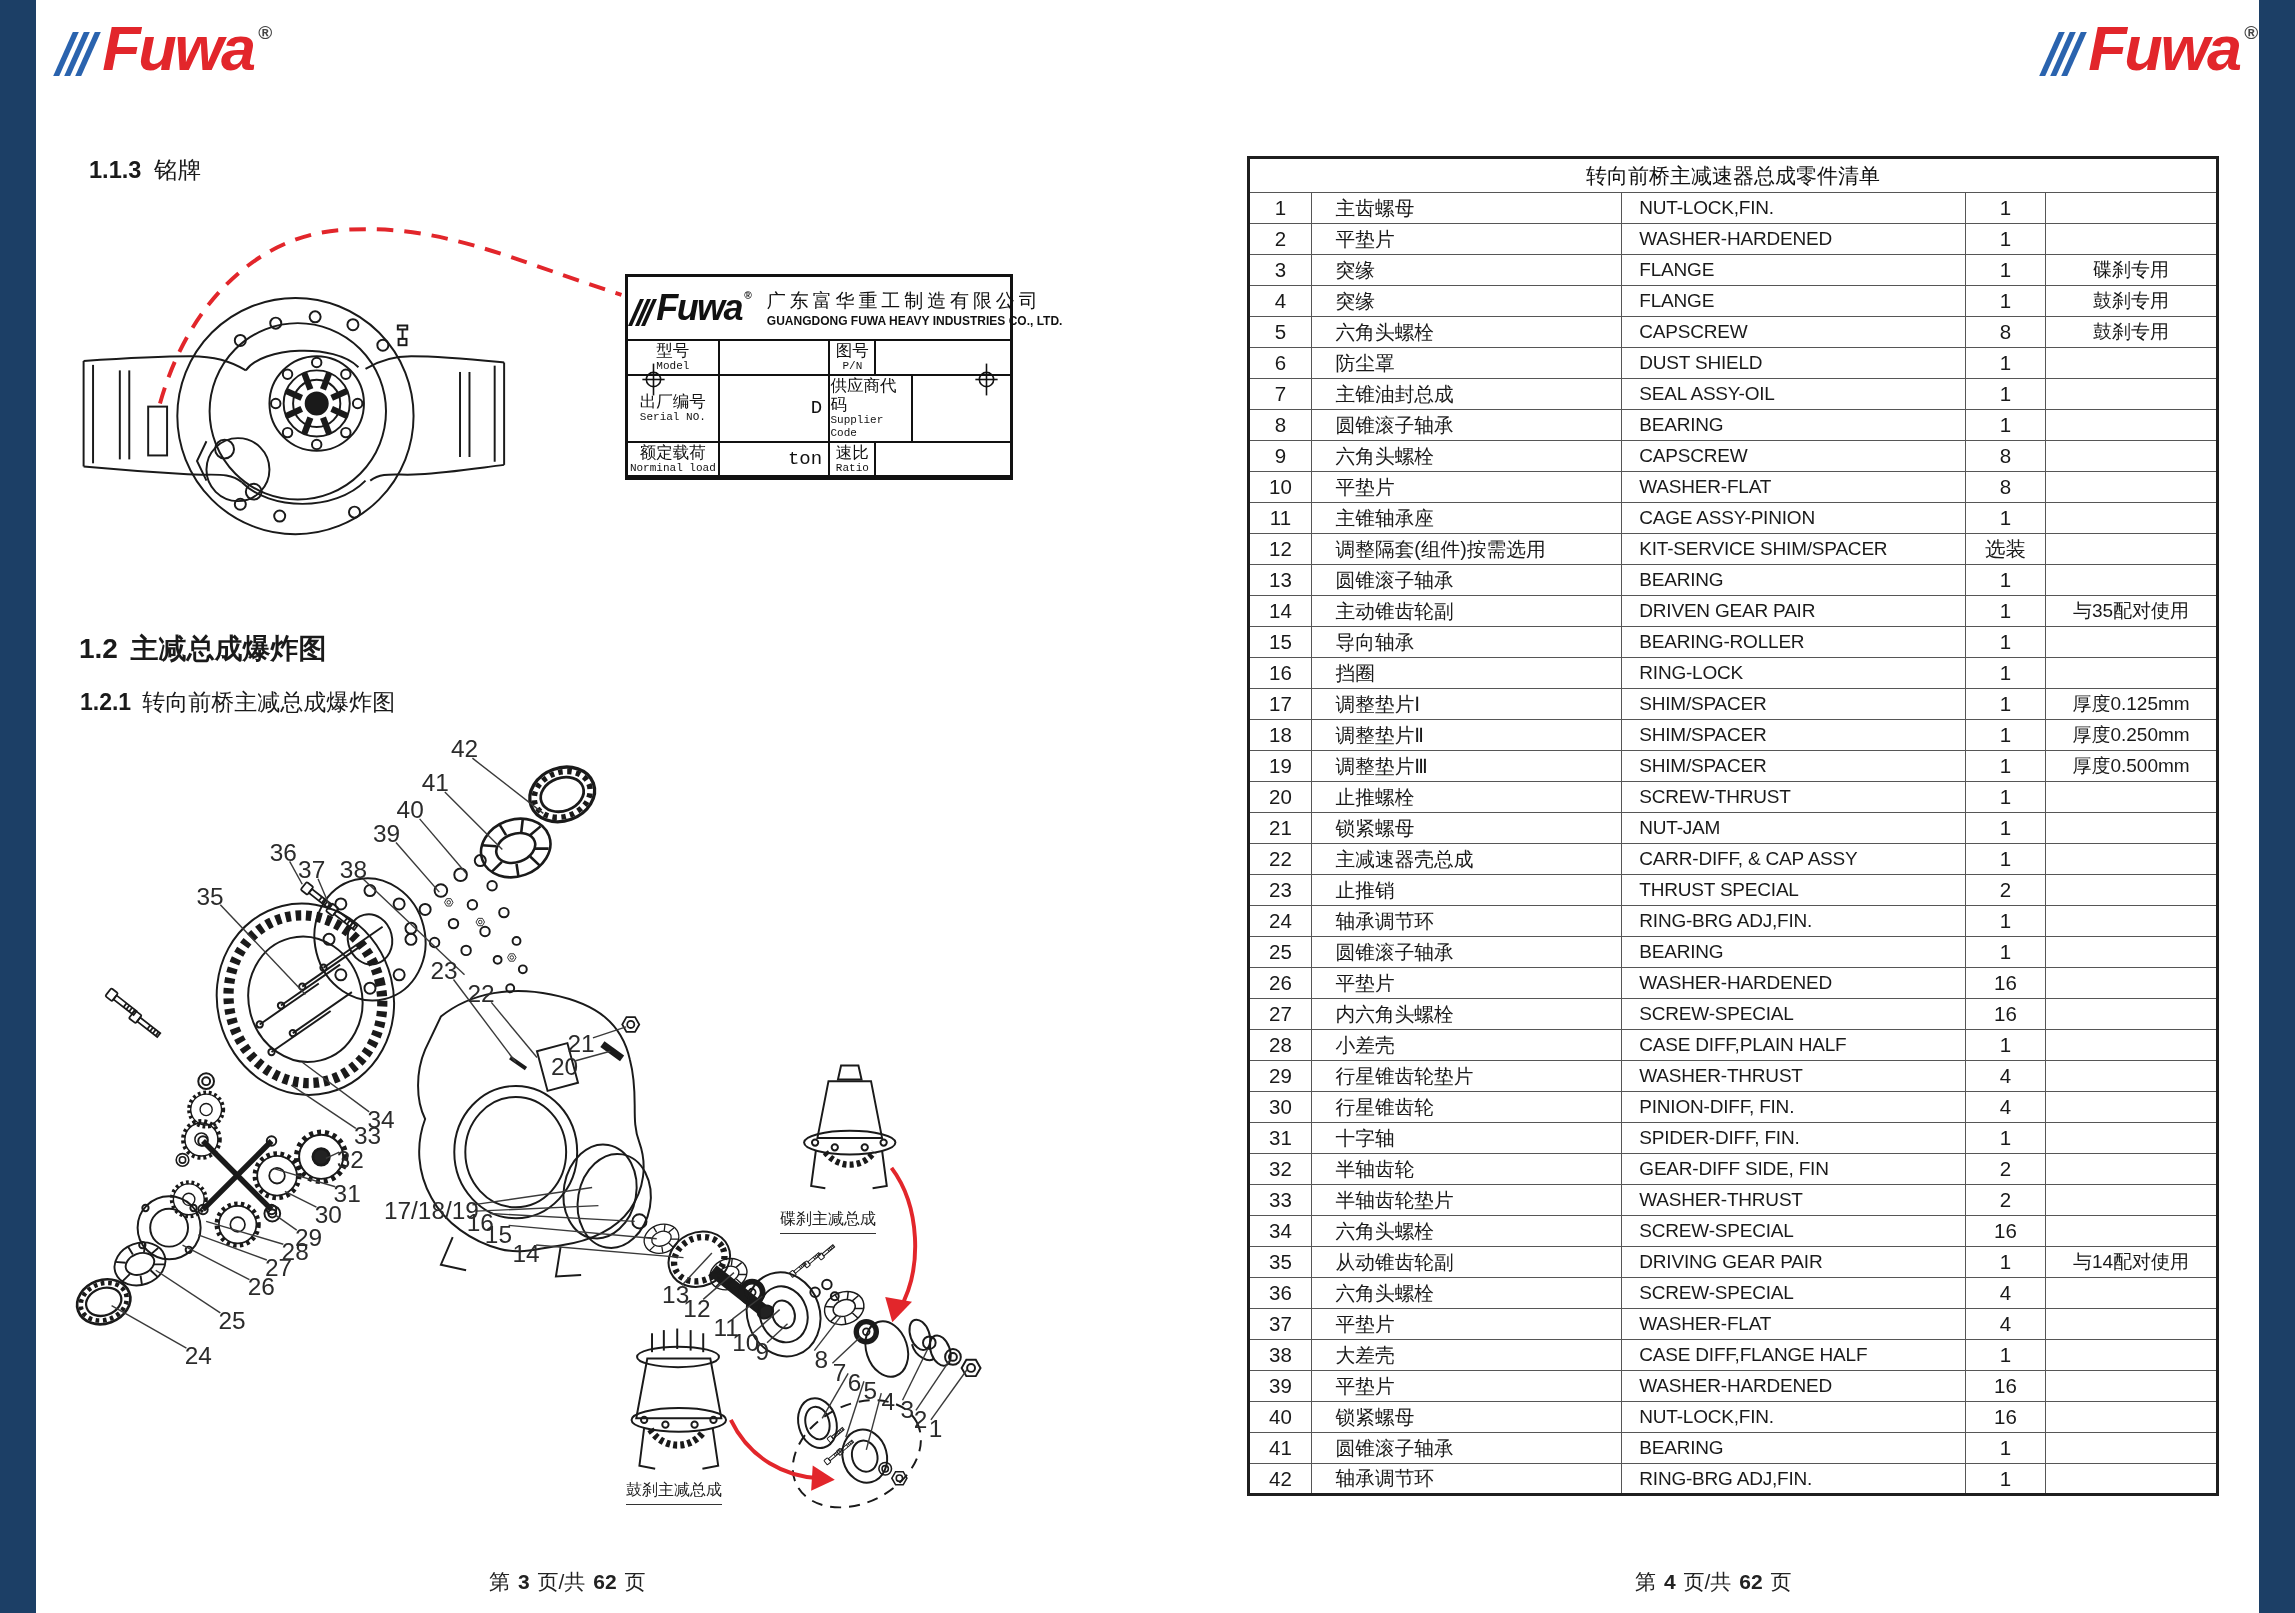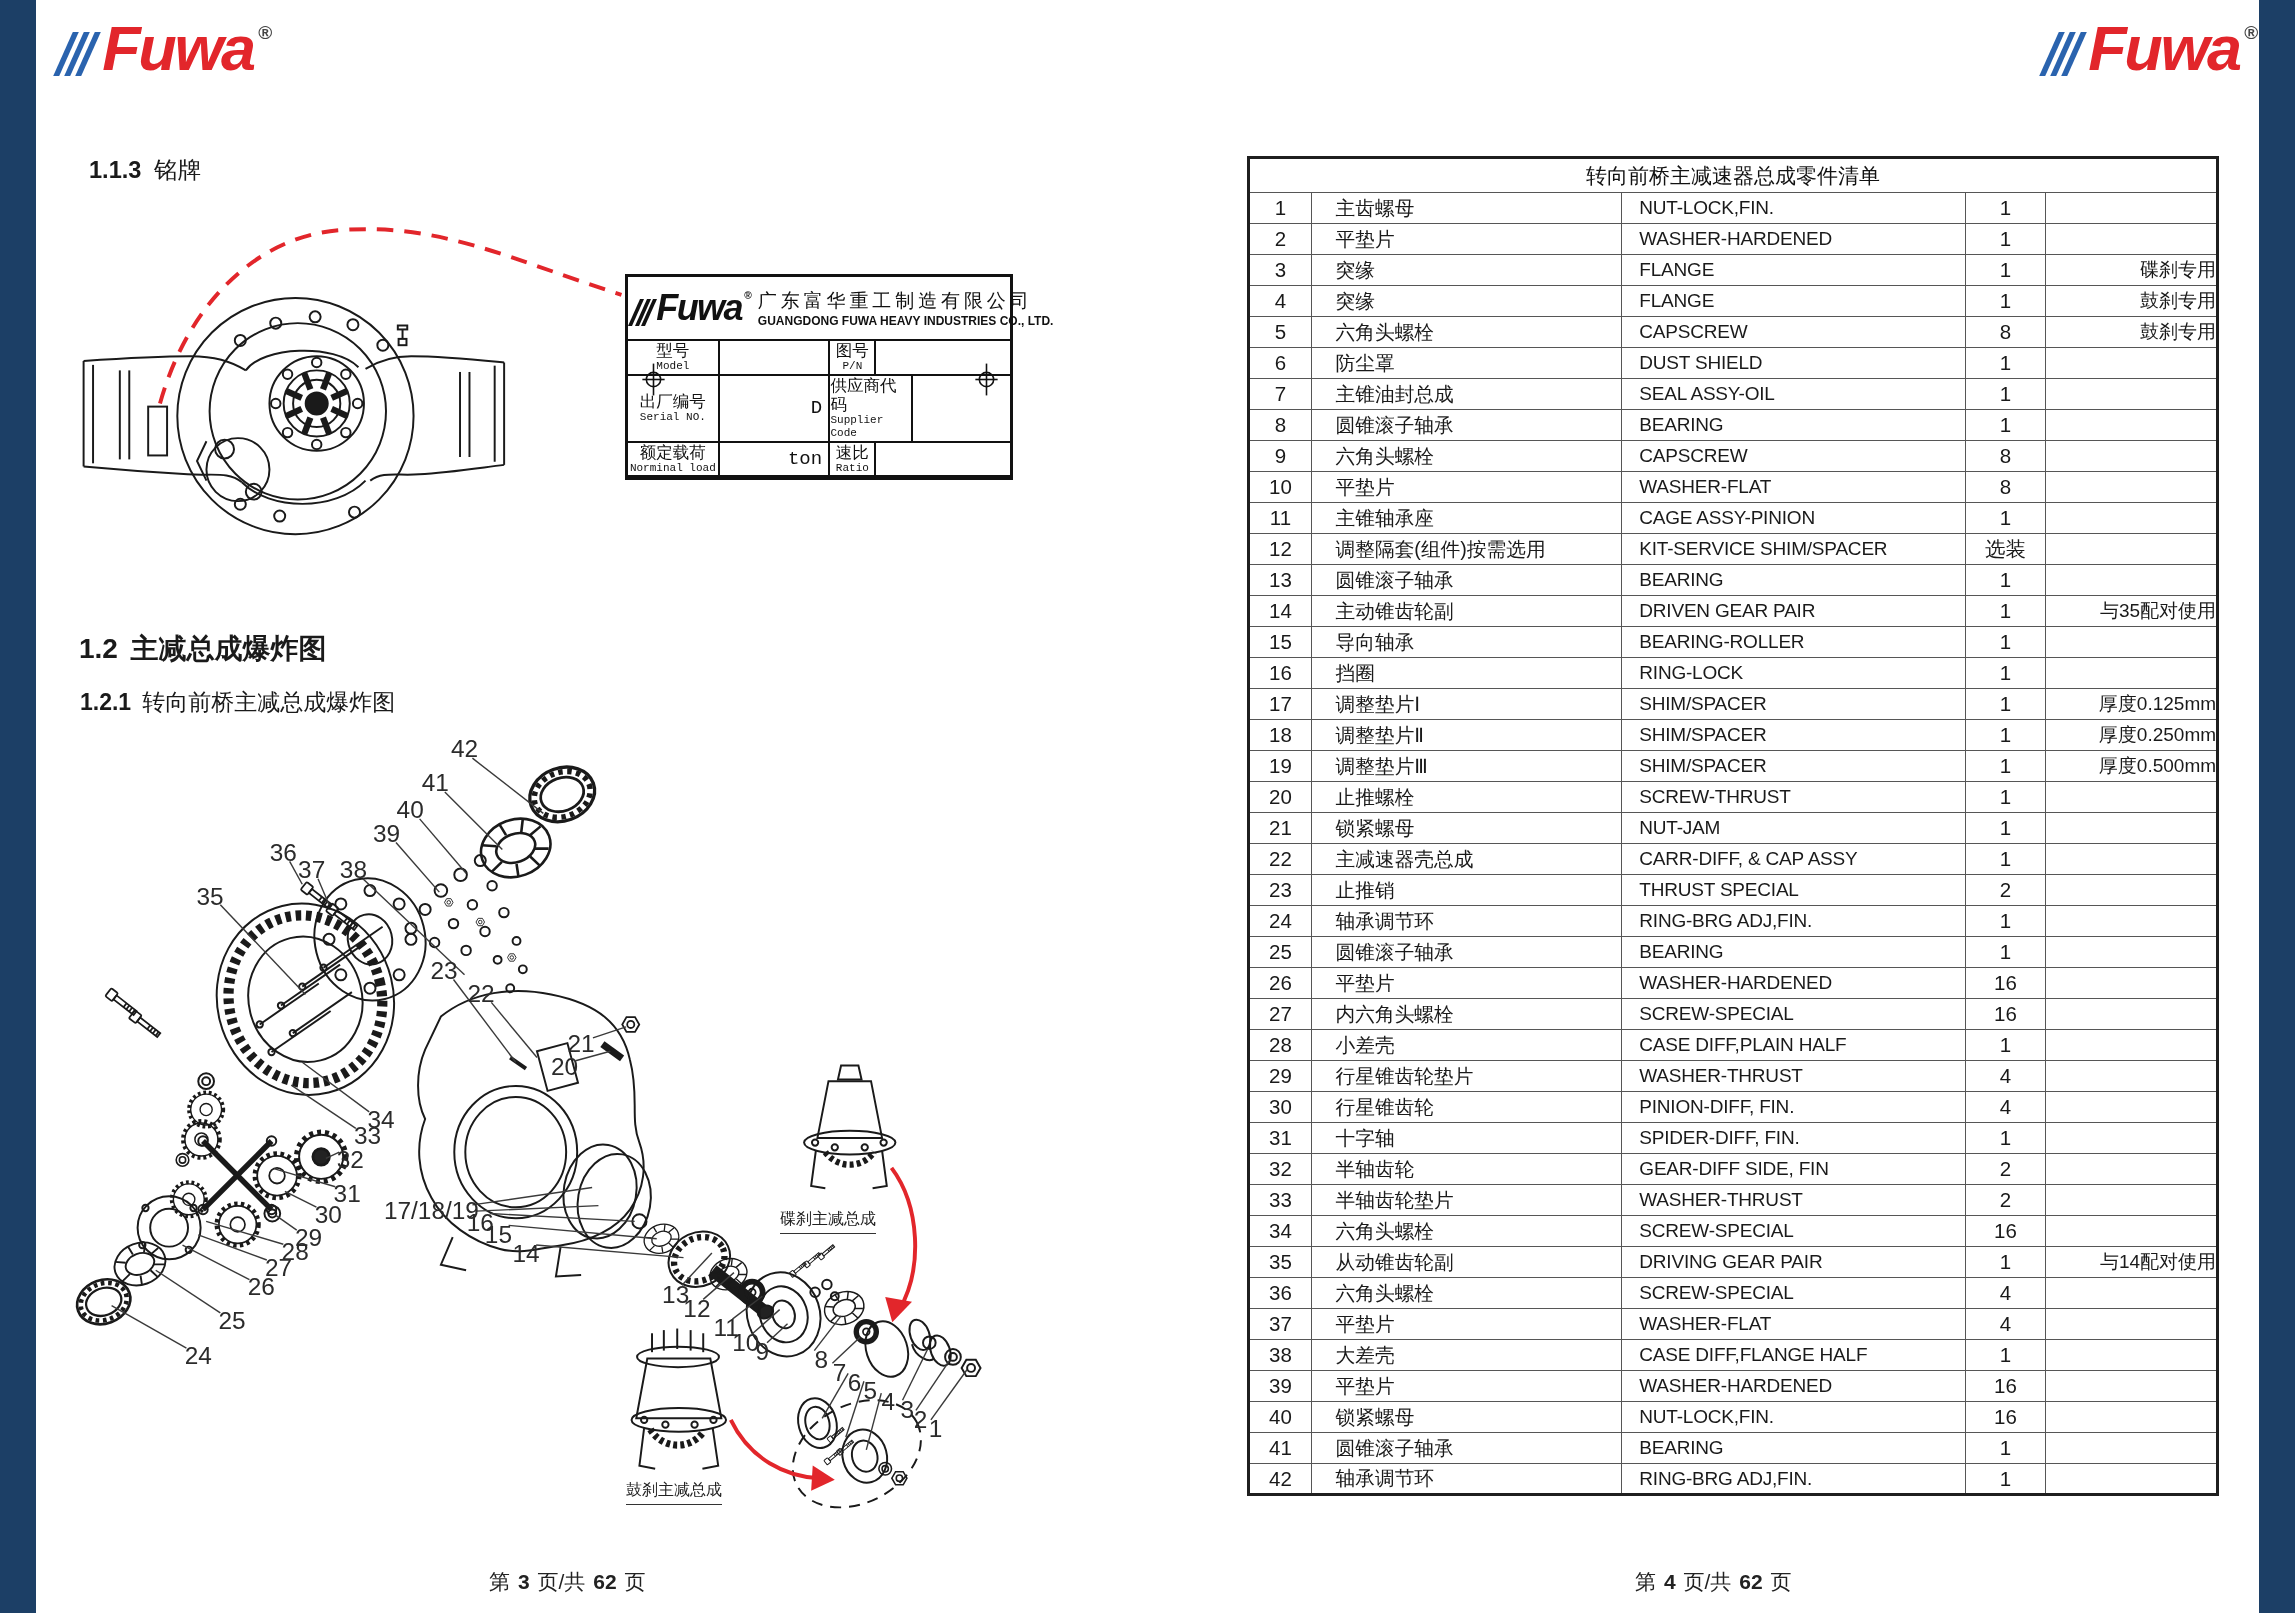--- a/index.html
+++ b/index.html
@@ -28,21 +28,21 @@
   #sec121 .txt{margin-left:11px;}
 
   
   #plate{position:absolute;left:625px;top:274px;width:388px;height:206px;border:3.9px solid #111;background:#fff;box-sizing:border-box;display:flex;flex-direction:column;}
   #plate .band{height:65px;border-bottom:2.4px solid #111;display:flex;align-items:center;padding:0 6.3px;box-sizing:border-box;}
   .plate-logo{display:flex;align-items:flex-start;}
   .plate-stripes{display:flex;margin-top:9.5px;margin-right:3.2px;}
   .plate-stripes i{display:block;width:3.9px;height:27px;background:#111;transform:skewX(-24deg);margin-right:2.4px;}
   .plate-word{font-style:italic;font-weight:bold;color:#111;font-size:36px;line-height:35px;letter-spacing:-1.6px;}
   .plate-reg{font-size:10.2px;color:#111;margin-left:2.4px;font-weight:bold;}
-  .plate-co{margin-left:6px;display:flex;flex-direction:column;justify-content:center;}
+  .plate-co{margin-left:15px;display:flex;flex-direction:column;justify-content:center;}
   .plate-co .cn{font-size:19px;letter-spacing:3.9px;white-space:nowrap;color:#111;}
   .plate-co .en{font-size:12px;white-space:nowrap;color:#111;font-weight:bold;}
   .p-row{flex:1;display:flex;border-bottom:2.4px solid #111;box-sizing:border-box;}
   .p-row:last-child{border-bottom:none;}
   .p-cell{border-right:2.4px solid #111;box-sizing:border-box;display:flex;flex-direction:column;align-items:center;justify-content:center;}
   .p-cell:last-child{border-right:none;}
   .p-cell .cn{font-size:16.5px;line-height:19px;color:#111;}
   .p-cell .en{font-size:11px;font-family:"Liberation Mono",monospace;color:#111;line-height:13.4px;}
   .p-val{justify-content:center;align-items:flex-end;padding-right:6.3px;font-family:"Liberation Mono",monospace;font-size:19px;color:#111;}
   .reg-mark{position:absolute;}
@@ -61,21 +61,21 @@
   
   #parts-table{position:absolute;left:1247px;top:156px;border-collapse:collapse;table-layout:fixed;width:970px;background:#fff;border:3.2px solid #1f1f1f;}
   #parts-table td,#parts-table th{border:1.6px solid #565656;padding:0;overflow:hidden;white-space:nowrap;}
   #parts-table .title-cell{height:33px;text-align:center;font-size:21px;color:#111;}
   #parts-table thead th{height:33px;text-align:center;font-size:21px;font-weight:normal;color:#111;}
   #parts-table tbody tr{height:31px;}
   #parts-table td.c0{text-align:center;font-size:20.5px;}
   #parts-table td.c1{text-align:left;padding-left:23.6px;font-size:19.7px;}
   #parts-table td.c2{text-align:left;padding-left:17.3px;font-size:19px;letter-spacing:-0.2px;}
   #parts-table td.c3{text-align:center;font-size:20.5px;}
-  #parts-table td.c4{text-align:right;font-size:19px;}
+  #parts-table td.c4{text-align:center;font-size:19px;}
 
   svg{position:absolute;}
   svg .ln{stroke:#1a1a1a;stroke-width:2.5;fill:none;}
   svg .ld{stroke:#3a3a3a;stroke-width:1.8;}
   svg text.plbl{font-family:"Liberation Sans",sans-serif;font-size:31px;fill:#2b2b2b;}
 </style>
 </head>
 <body>
 
 <div class="edge-bar left"></div>

